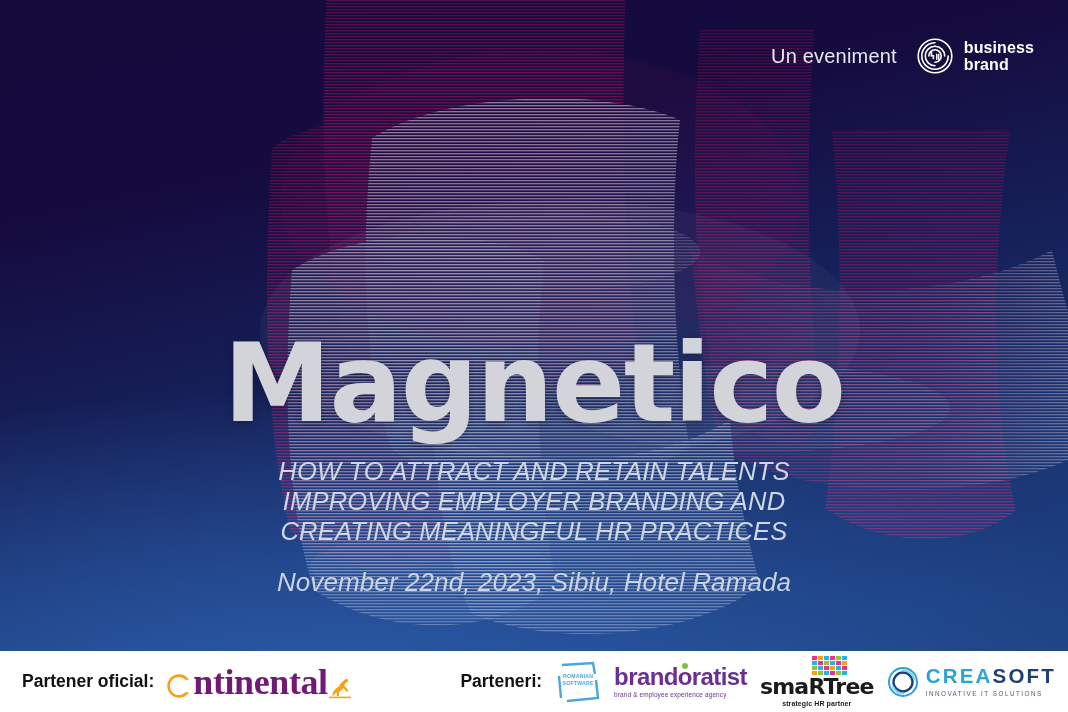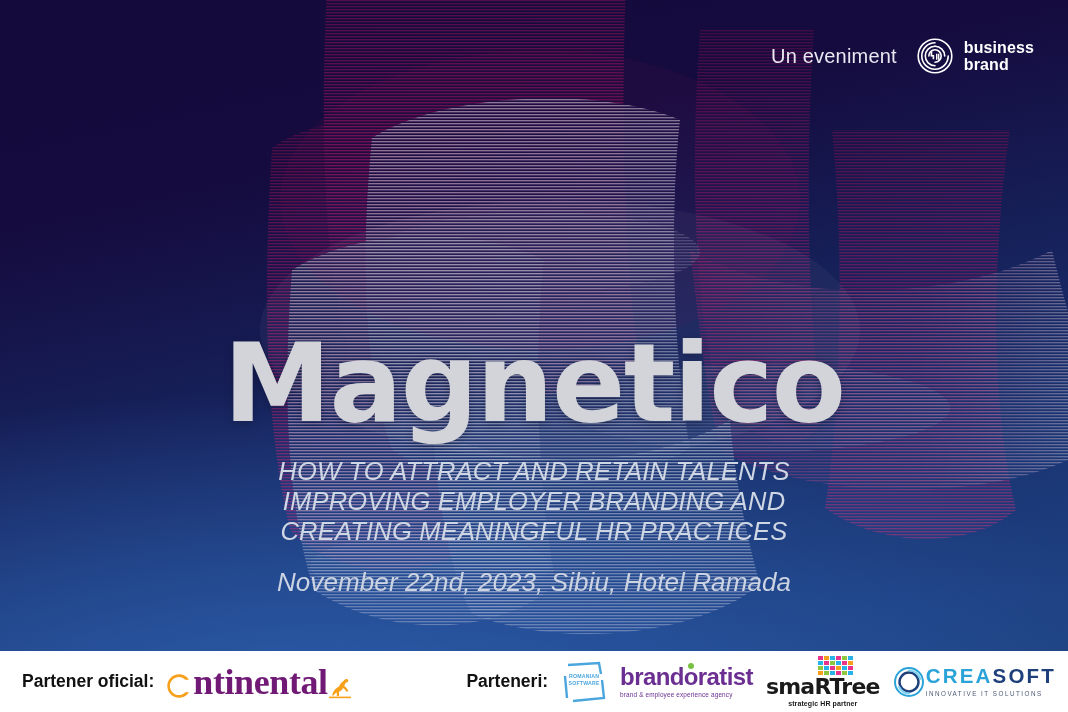--- a/index.html
+++ b/index.html
@@ -232,21 +232,21 @@
   }
   .smartree-tag {
     font-size: 7px;
     font-weight: bold;
     color: #1a1a1a;
     margin-top: 2px;
     letter-spacing: 0.1px;
   }
 
   
-  .creasoft { display: flex; align-items: center; gap: 1px; }
+  .creasoft { display: flex; align-items: center; gap: 7px; }
   .creasoft-text { display: flex; flex-direction: column; }
   .creasoft-word {
     font-size: 20.5px;
     font-weight: bold;
     letter-spacing: 2.2px;
     line-height: 1;
   }
   .creasoft-word .crea { color: #2aa3d8; }
   .creasoft-word .soft { color: #1d3f7a; }
   .creasoft-tag {

